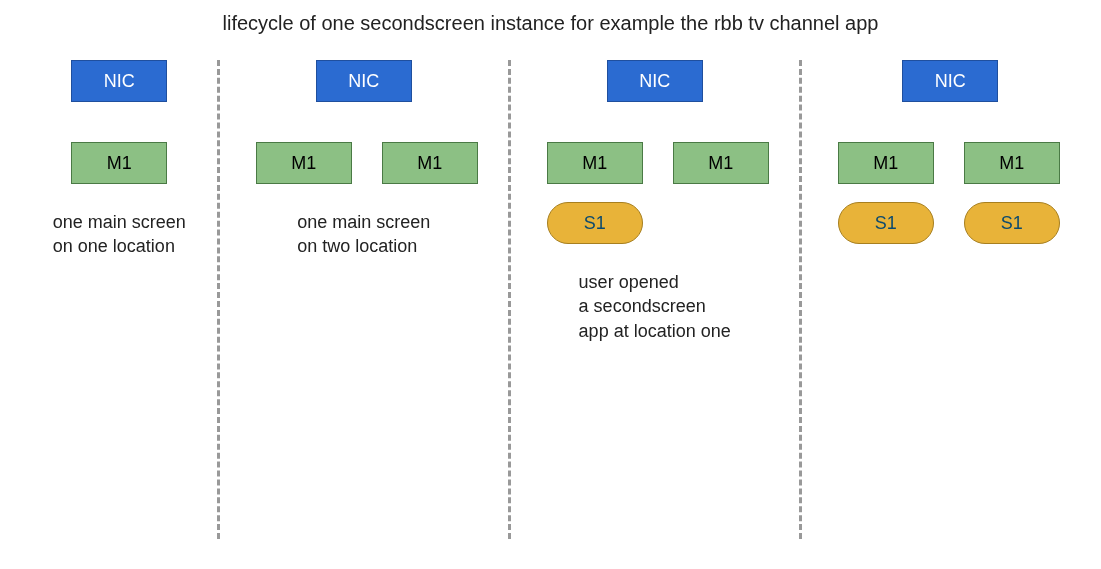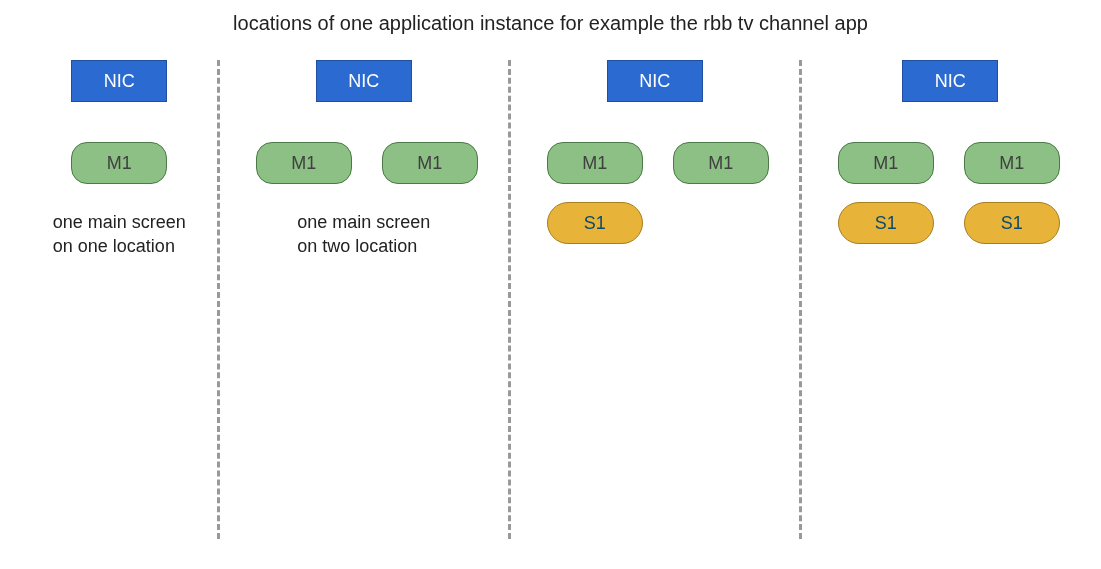--- a/index.html
+++ b/index.html
@@ -54,23 +54,22 @@
       height: 42px;
       width: 96px;
     }
     .nic {
       background: #2b6bd1;
       color: #fff;
       border-color: #1f4f9e;
     }
     .m1 {
       background: #8cc084;
-      color: #404040;
+      color: #000000;
       border-color: #4a7a45;
-      border-radius: 16px;
     }
     .s1, .s2 {
       background: #e8b339;
       color: #0c4a6e;
       border-color: #a77f1f;
       border-radius: 21px;
     }
     .row {
       display: flex;
       gap: 30px;
@@ -85,21 +84,21 @@
       font-size: 18px;
       color: #222;
       line-height: 1.35;
       margin-top: 26px;
       white-space: pre-line;
     }
   </style>
 </head>
 <body>
 
-<div class="title">locations of one application instance for example the rbb  tv channel app</div>
+<div class="title">lifecycle of one secondscreen instance for example the rbb  tv channel app</div>
 
 <div class="panels">
 
   <div class="panel panel-1">
     <div class="row row-center row-nic">
       <div class="box nic">NIC</div>
     </div>
     <div class="row row-center">
       <div class="box m1">M1</div>
     </div>
@@ -127,20 +126,23 @@
     <div class="row row-center row-nic">
       <div class="box nic">NIC</div>
     </div>
     <div class="row" style="padding-left:18px;">
       <div class="box m1">M1</div>
       <div class="box m1">M1</div>
     </div>
     <div class="row" style="padding-left:18px;">
       <div class="box s1">S1</div>
     </div>
+    <div class="caption">user opened
+a secondscreen
+app at location one</div>
   </div>
 
   <div class="divider"></div>
 
   <div class="panel panel-4">
     <div class="row row-center row-nic">
       <div class="box nic">NIC</div>
     </div>
     <div class="row" style="padding-left:18px;">
       <div class="box m1">M1</div>

